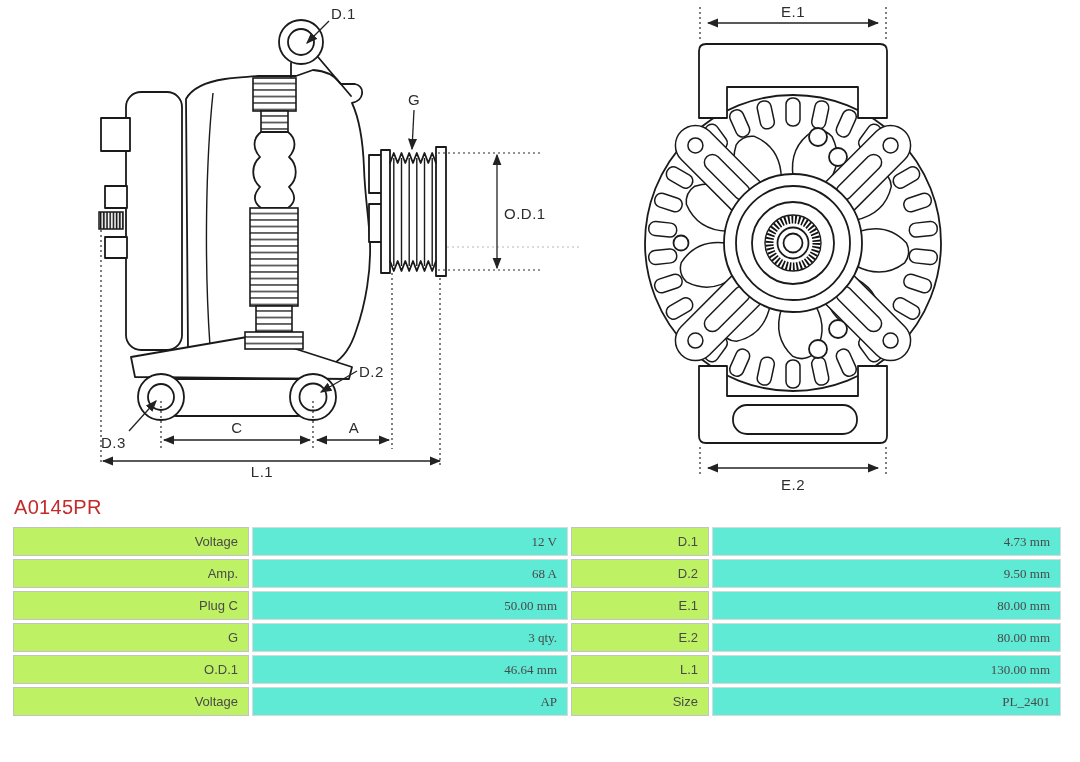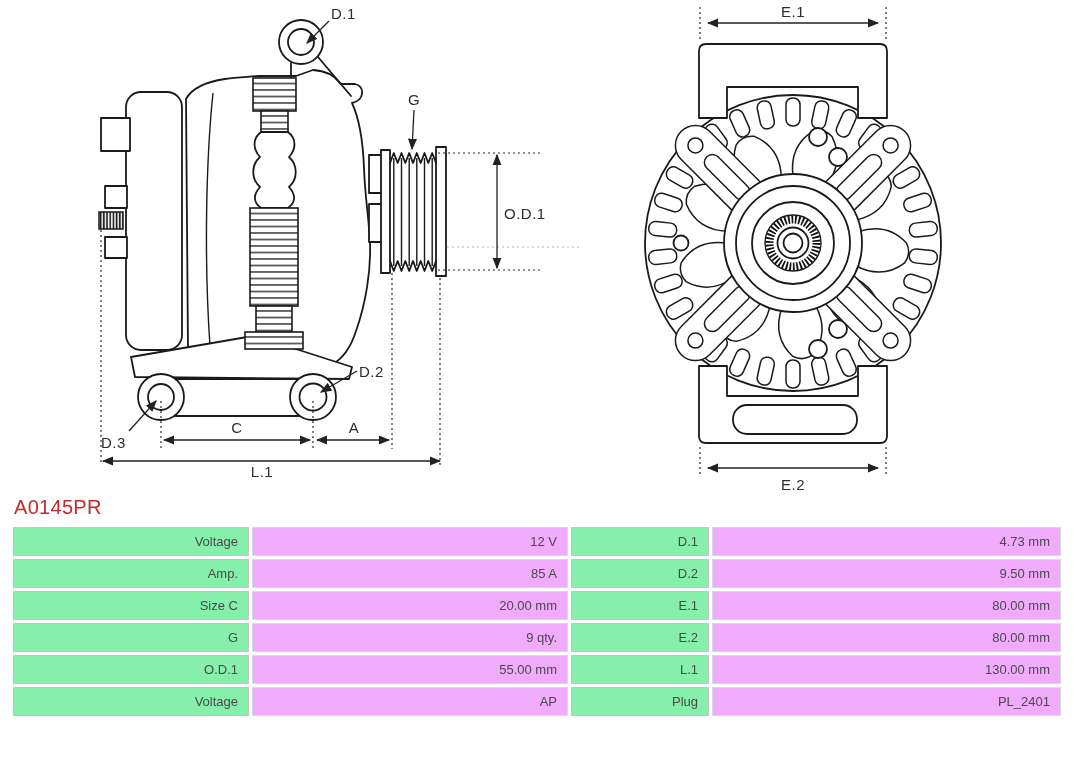--- a/index.html
+++ b/index.html
@@ -18,22 +18,22 @@
   .lbl{font:15px "Liberation Sans",sans-serif;fill:#2d2d2d;letter-spacing:.5px;}
   #fins rect,#blades path,#arms rect,#arms circle{fill:#fff;stroke:#1a1a1a;stroke-width:1.5;}
   .knurl{fill:none;stroke:#111;stroke-width:8;stroke-dasharray:1.8 1.7;}
   
   .pn{position:absolute;left:14px;top:496px;font-size:20px;color:#c42a2a;letter-spacing:.3px;}
   
   .spec{position:absolute;left:10px;top:524px;width:1054px;border-collapse:separate;
         border-spacing:3px;table-layout:fixed;}
   .spec td{height:27px;padding:0 10px 0 6px;text-align:right;vertical-align:middle;
            font-size:13px;color:#4a4a4a;overflow:hidden;white-space:nowrap;}
-  .spec td.lab{background:#86efac;border:1px solid #c3c3c3;text-align:right;}
-  .spec td.val{background:#f0abfc;border:1px solid #d9d9d9;}
+  .spec td.lab{background:#bef264;border:1px solid #c3c3c3;text-align:right;}
+  .spec td.val{background:#5eead4;border:1px solid #d9d9d9;font-family:Liberation Serif, serif;}
 </style>
 </head>
 <body>
 
 <div class="stage">
 
   <svg id="diagram" width="1080" height="496" viewBox="0 0 1080 496">
     <defs>
       <marker id="ah" markerWidth="9" markerHeight="8" refX="8" refY="3.5" orient="auto-start-reverse">
         <path d="M0,0 L9,3.5 L0,7 Z" fill="#222"></path>
@@ -240,43 +240,43 @@
       </colgroup>
     <tbody>
       <tr>
         <td class="lab">Voltage</td>
         <td class="val">12 V</td>
         <td class="lab">D.1</td>
         <td class="val">4.73 mm</td>
       </tr>
       <tr>
         <td class="lab">Amp.</td>
-        <td class="val">85 A</td>
+        <td class="val">68 A</td>
         <td class="lab">D.2</td>
         <td class="val">9.50 mm</td>
       </tr>
       <tr>
-        <td class="lab">Size C</td>
-        <td class="val">20.00 mm</td>
+        <td class="lab">Plug C</td>
+        <td class="val">50.00 mm</td>
         <td class="lab">E.1</td>
         <td class="val">80.00 mm</td>
       </tr>
       <tr>
         <td class="lab">G</td>
-        <td class="val">9 qty.</td>
+        <td class="val">3 qty.</td>
         <td class="lab">E.2</td>
         <td class="val">80.00 mm</td>
       </tr>
       <tr>
         <td class="lab">O.D.1</td>
-        <td class="val">55.00 mm</td>
+        <td class="val">46.64 mm</td>
         <td class="lab">L.1</td>
         <td class="val">130.00 mm</td>
       </tr>
       <tr>
         <td class="lab">Voltage</td>
         <td class="val">AP</td>
-        <td class="lab">Plug</td>
+        <td class="lab">Size</td>
         <td class="val">PL_2401</td>
       </tr>
     </tbody>
   </table>
 </div>
 
 </body></html>

